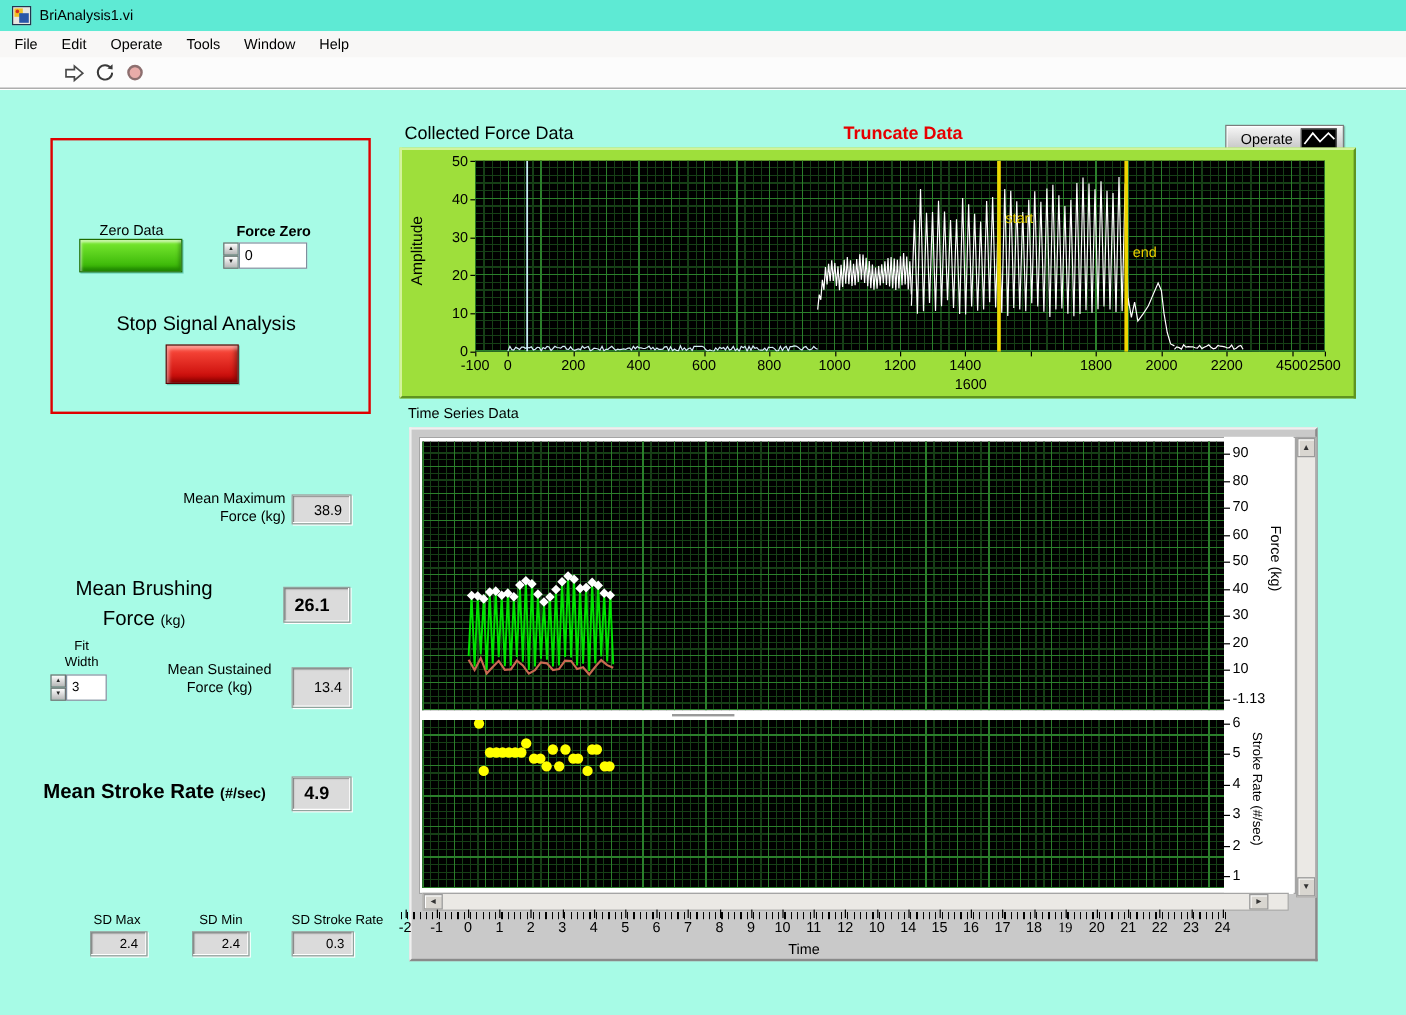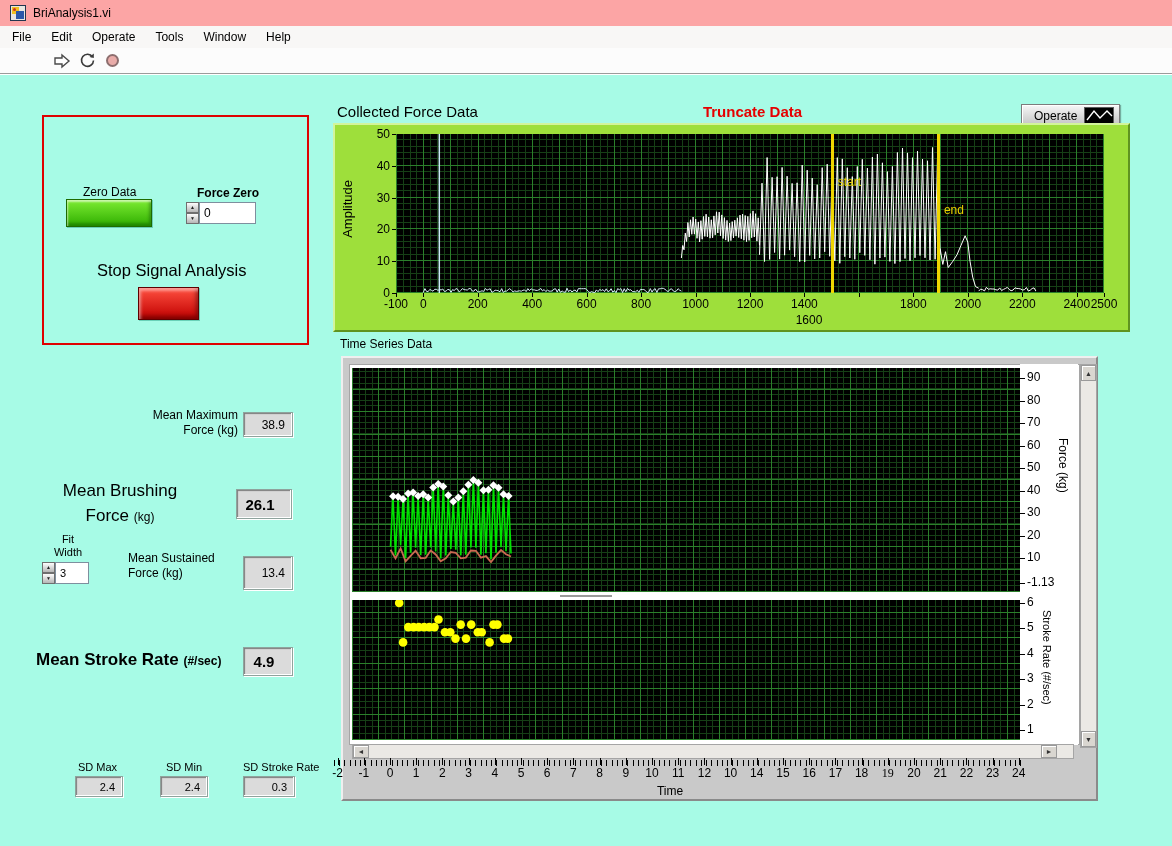--- a/index.html
+++ b/index.html
@@ -1,20 +1,20 @@
 <!DOCTYPE html>
 <html><head>
 <meta charset="utf-8">
 <style>
   html,body{margin:0;padding:0}
   body{width:1172px;height:846px;position:relative;overflow:hidden;
        font-family:"Liberation Sans","DejaVu Sans",sans-serif;background:#FFFFFF;color:#000}
   .abs{position:absolute}
   
-  .titlebar{left:0;top:0;width:1172px;height:26px;background:#fca5a5;display:flex;align-items:center}
+  .titlebar{left:0;top:0;width:1172px;height:26px;background:#5eead4;display:flex;align-items:center}
   .app-icon{width:16px;height:16px;margin-left:10px;position:relative;background:#E8E6E0;border:1px solid #22354E;box-sizing:border-box}
   .app-icon .ai-y{position:absolute;left:1px;top:1px;width:7px;height:7px;background:#F0C020}
   .app-icon .ai-b{position:absolute;right:1px;bottom:1px;width:8px;height:8px;background:#2A57A8}
   .app-icon .ai-r{position:absolute;left:2px;top:2px;width:3px;height:3px;background:#D03020;border-radius:50%}
   .title-text{margin-left:7px;font-size:12px}
   .menubar{left:0;top:26px;width:1172px;height:22px;background:#F8F7F6;display:flex;align-items:center;padding-left:2px;box-sizing:border-box}
   .menu-item{font-size:12px;padding:3px 10px;cursor:default}
   .toolbar{left:0;top:48px;width:1172px;height:26px;background:#FCFCFC;border-bottom:1px solid #9B9B9B;display:flex;align-items:center;padding-left:52px;box-sizing:border-box}
   .tool-btn{width:20px;height:20px;margin-right:5px;display:flex;align-items:center;justify-content:center}
   .abort-circle{width:13px;height:13px;border-radius:50%;background:#E9ACA9;border:2px solid #8D6F6F;box-sizing:border-box}
@@ -250,21 +250,21 @@
 <div class="abs lv-label small" style="left:48px;top:533px;width:40px;text-align:center;font-size:11px;line-height:13px">
   <span>Fit</span><br>
   <span>Width</span>
 </div>
 <div class="abs spinner" style="left:42px;top:562px">
   <div class="spin-btn"><span>▲</span></div>
   <div class="spin-btn"><span>▼</span></div>
 </div>
 <input class="abs num-input" style="left: 55px; top: 562px; width: 34px; font-size: 11px;" value="3">
 
-<div class="abs lv-label" style="left:128px;top:551px;width:110px;text-align:left;line-height:15px">
+<div class="abs lv-label" style="left:128px;top:551px;width:110px;text-align:center;line-height:15px">
   <span>Mean Sustained</span><br>
   <span>Force (kg)</span>
 </div>
 <div class="abs ind" style="left:243px;top:556px;width:50px;height:34px">
     <span>13.4</span>
   </div>
 
 <div class="abs lv-label" style="left:36px;top:650px;font-size:17px;font-weight:bold">
   <span>Mean Stroke Rate</span>
   <span style="font-size:12px">(#/sec)</span>
@@ -309,21 +309,21 @@
 <div class="tick-label" style="left: 782.462px; top: 297px; width: 44px;">1400</div>
 <div class="tick-mark" style="left: 804.462px; top: 293px; width: 1px; height: 4px;"></div>
 <div class="tick-label" style="left: 787px; top: 297px; width: 44px; margin-top: 16px;">1600</div>
 <div class="tick-mark" style="left: 858.923px; top: 293px; width: 1px; height: 4px;"></div>
 <div class="tick-label" style="left: 891.385px; top: 297px; width: 44px;">1800</div>
 <div class="tick-mark" style="left: 913.385px; top: 293px; width: 1px; height: 4px;"></div>
 <div class="tick-label" style="left: 945.846px; top: 297px; width: 44px;">2000</div>
 <div class="tick-mark" style="left: 967.846px; top: 293px; width: 1px; height: 4px;"></div>
 <div class="tick-label" style="left: 1000.31px; top: 297px; width: 44px;">2200</div>
 <div class="tick-mark" style="left: 1022.31px; top: 293px; width: 1px; height: 4px;"></div>
-<div class="tick-label" style="left: 1054.77px; top: 297px; width: 44px;">2400</div>
+<div class="tick-label" style="left: 1054.77px; top: 297px; width: 44px;">4500</div>
 <div class="tick-mark" style="left: 1076.77px; top: 293px; width: 1px; height: 4px;"></div>
 <div class="tick-label" style="left: 1082px; top: 297px; width: 44px;">2500</div>
 <div class="tick-mark" style="left: 1104px; top: 293px; width: 1px; height: 4px;"></div>
 <div class="tick-label" style="left: 350px; top: 286px; width: 40px; text-align: right;">0</div>
 <div class="tick-mark" style="left: 392px; top: 293px; width: 4px; height: 1px;"></div>
 <div class="tick-label" style="left: 350px; top: 254.2px; width: 40px; text-align: right;">10</div>
 <div class="tick-mark" style="left: 392px; top: 261.2px; width: 4px; height: 1px;"></div>
 <div class="tick-label" style="left: 350px; top: 222.4px; width: 40px; text-align: right;">20</div>
 <div class="tick-mark" style="left: 392px; top: 229.4px; width: 4px; height: 1px;"></div>
 <div class="tick-label" style="left: 350px; top: 190.6px; width: 40px; text-align: right;">30</div>

